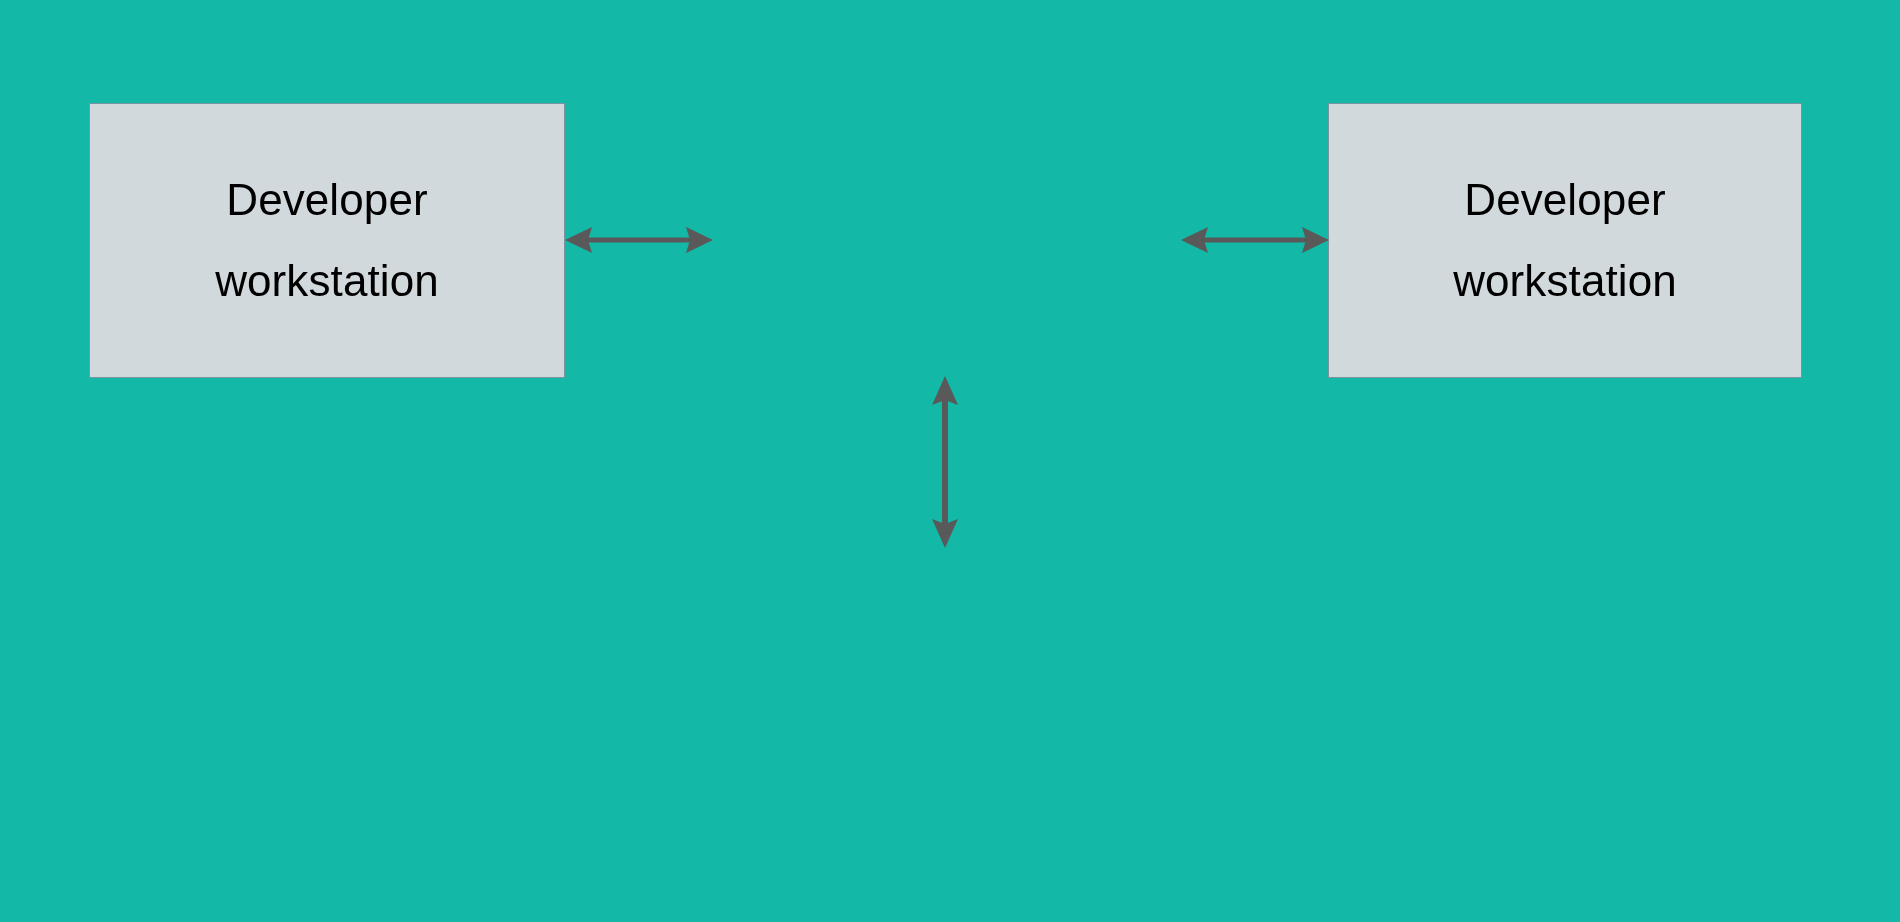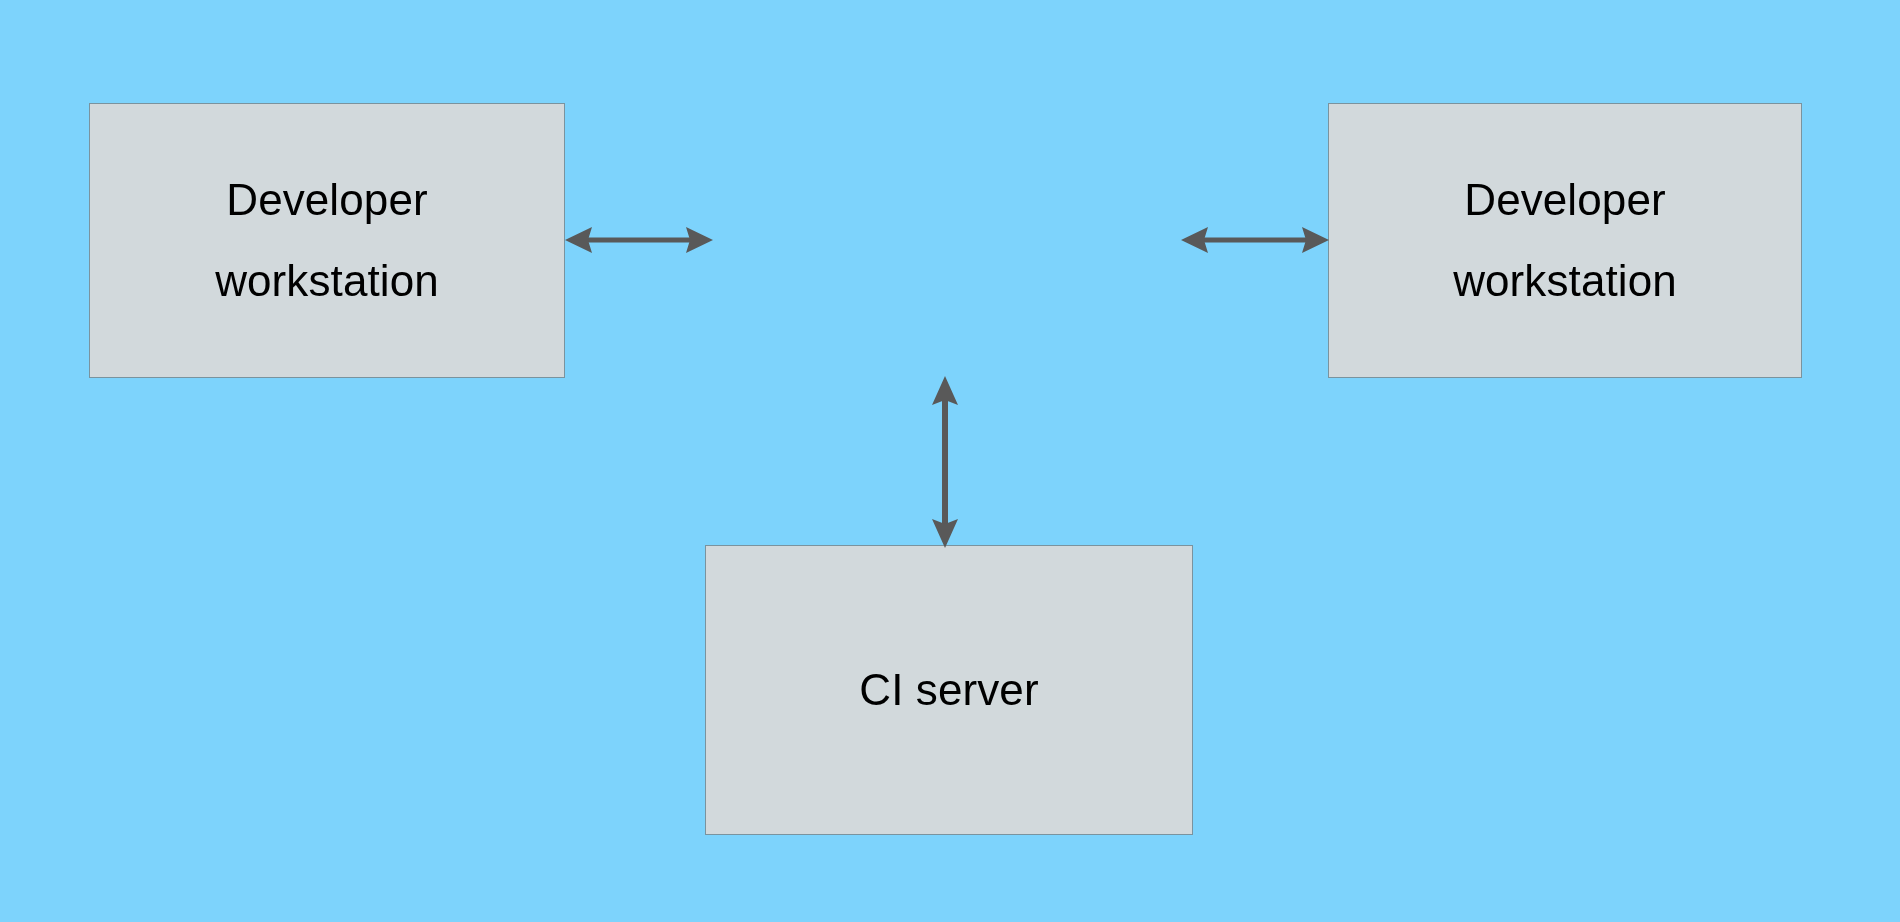--- a/index.html
+++ b/index.html
@@ -11,21 +11,21 @@
   body {
     width: 1900px;
     height: 922px;
     overflow: hidden;
     font-family: "Liberation Sans", "DejaVu Sans", sans-serif;
   }
   #diagram-canvas {
     position: relative;
     width: 1900px;
     height: 922px;
-    background: #7dd3fc;
+    background: #14b8a6;
   }
   .node-box {
     position: absolute;
     box-sizing: border-box;
     background: #d2d9dc;
     border: 1.6px solid #7a939e;
     display: flex;
     align-items: center;
     justify-content: center;
     text-align: center;
@@ -65,23 +65,20 @@
     <span class="node-label">Developer
 workstation</span>
   </div>
 
 
   <div class="node-box" id="node-dev-right">
     <span class="node-label">Developer
 workstation</span>
   </div>
 
-  <div class="node-box" id="node-ci">
-    <span class="node-label">CI server</span>
-  </div>
 
   <svg class="connector" id="edge-left-shared" viewBox="0 0 158 70" width="158" height="70">
     <g>
       <line x1="22" y1="35" x2="136" y2="35" stroke="#595959" stroke-width="5"></line>
       <polygon points="5,35 32,22 28,35 32,48" fill="#595959"></polygon>
       <polygon points="153,35 126,22 130,35 126,48" fill="#595959"></polygon>
     </g>
   </svg>
 
   <svg class="connector" id="edge-shared-right" viewBox="0 0 158 70" width="158" height="70">

